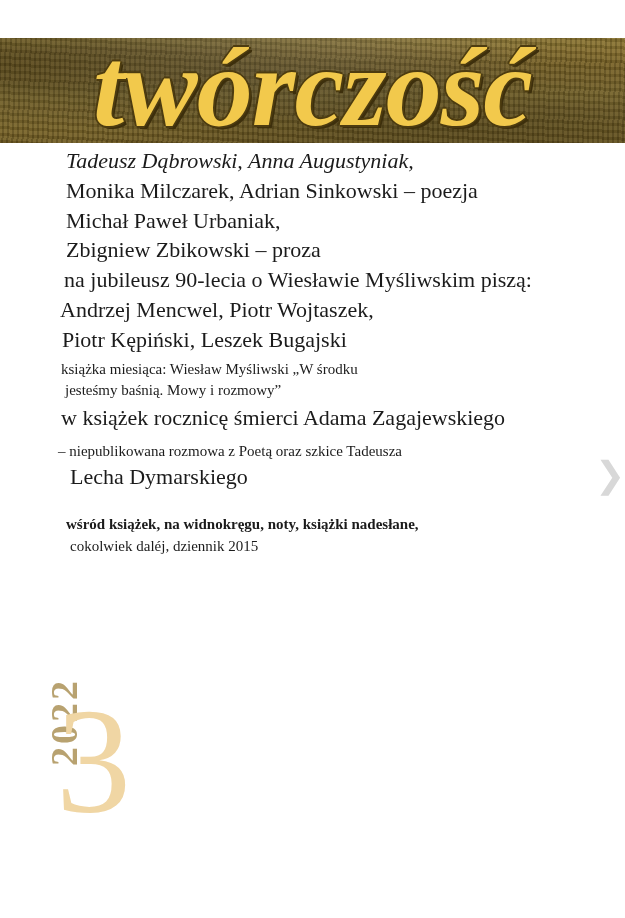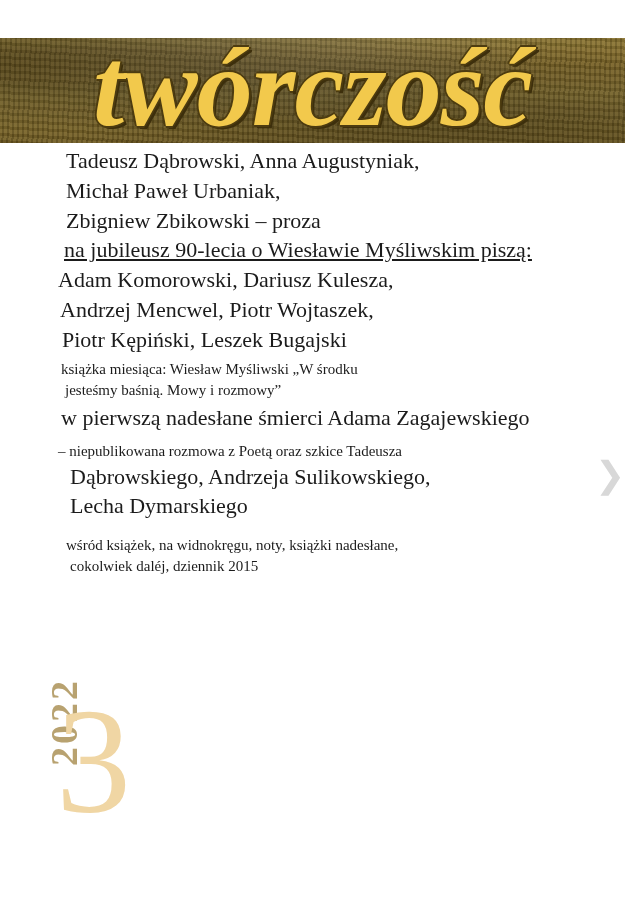--- a/index.html
+++ b/index.html
@@ -72,35 +72,35 @@
     color: #1b1b1b;
   }
   .line {
     margin: 0 0 3px 0;
     line-height: 1.22;
     white-space: nowrap;
   }
   .sm  { font-size: 15px; }
   .md  { font-size: 22px; }
 
-  .ln-0  { padding-left: 8px; }
+  .ln-0  { padding-left: 8px; font-style: italic; }
   .ln-1  { padding-left: 8px; }
   .ln-2  { padding-left: 8px; }
   .ln-3  { padding-left: 8px; }
-  .ln-4  { padding-left: 6px; margin-top: 2px; text-decoration: underline; }
+  .ln-4  { padding-left: 6px; margin-top: 2px; }
   .ln-5  { padding-left: 0px; }
   .ln-6  { padding-left: 2px; }
   .ln-7  { padding-left: 4px; }
   .ln-8  { padding-left: 3px; margin-top: 6px; }
   .ln-9  { padding-left: 7px; }
   .ln-10 { padding-left: 3px; margin-top: 6px; }
   .ln-11 { padding-left: 0px; margin-top: 10px; }
   .ln-12 { padding-left: 12px; }
   .ln-13 { padding-left: 12px; }
-  .ln-14 { padding-left: 8px; margin-top: 16px; }
+  .ln-14 { padding-left: 8px; margin-top: 25px; font-weight: bold; }
   .ln-15 { padding-left: 12px; }
 
   
   .year {
     position: absolute;
     left: -6px;
     top: 700px;
     width: 140px;
     text-align: center;
     font-size: 38px;
@@ -139,31 +139,30 @@
 <body>
 
 <div class="page">
 
   <div class="masthead">
     <div class="masthead-title">twórczość</div>
   </div>
 
   <div class="contents">
     <div class="line md ln-0">Tadeusz Dąbrowski, Anna Augustyniak,</div>
+    <div class="line md ln-1">Monika Milczarek, Adrian Sinkowski – poezja</div>
     <div class="line md ln-2">Michał Paweł Urbaniak,</div>
     <div class="line md ln-3">Zbigniew Zbikowski – proza</div>
     <div class="line md ln-4">na jubileusz 90-lecia o Wiesławie Myśliwskim piszą:</div>
-    <div class="line md ln-5">Adam Komorowski, Dariusz Kulesza,</div>
     <div class="line md ln-6">Andrzej Mencwel, Piotr Wojtaszek,</div>
     <div class="line md ln-7">Piotr Kępiński, Leszek Bugajski</div>
     <div class="line sm ln-8">książka miesiąca: Wiesław Myśliwski „W środku</div>
     <div class="line sm ln-9">jesteśmy baśnią. Mowy i rozmowy”</div>
-    <div class="line md ln-10">w pierwszą nadesłane śmierci Adama Zagajewskiego</div>
+    <div class="line md ln-10">w książek rocznicę śmierci Adama Zagajewskiego</div>
     <div class="line sm ln-11">– niepublikowana rozmowa z Poetą oraz szkice Tadeusza</div>
-    <div class="line md ln-12">Dąbrowskiego, Andrzeja Sulikowskiego,</div>
     <div class="line md ln-13">Lecha Dymarskiego</div>
     <div class="line sm ln-14">wśród książek, na widnokręgu, noty, książki nadesłane,</div>
     <div class="line sm ln-15">cokolwiek daléj, dziennik 2015</div>
   </div>
 
   <div class="chevron">❯</div>
 
   <div class="year">2022</div>
   <div class="issue">3</div>
 

